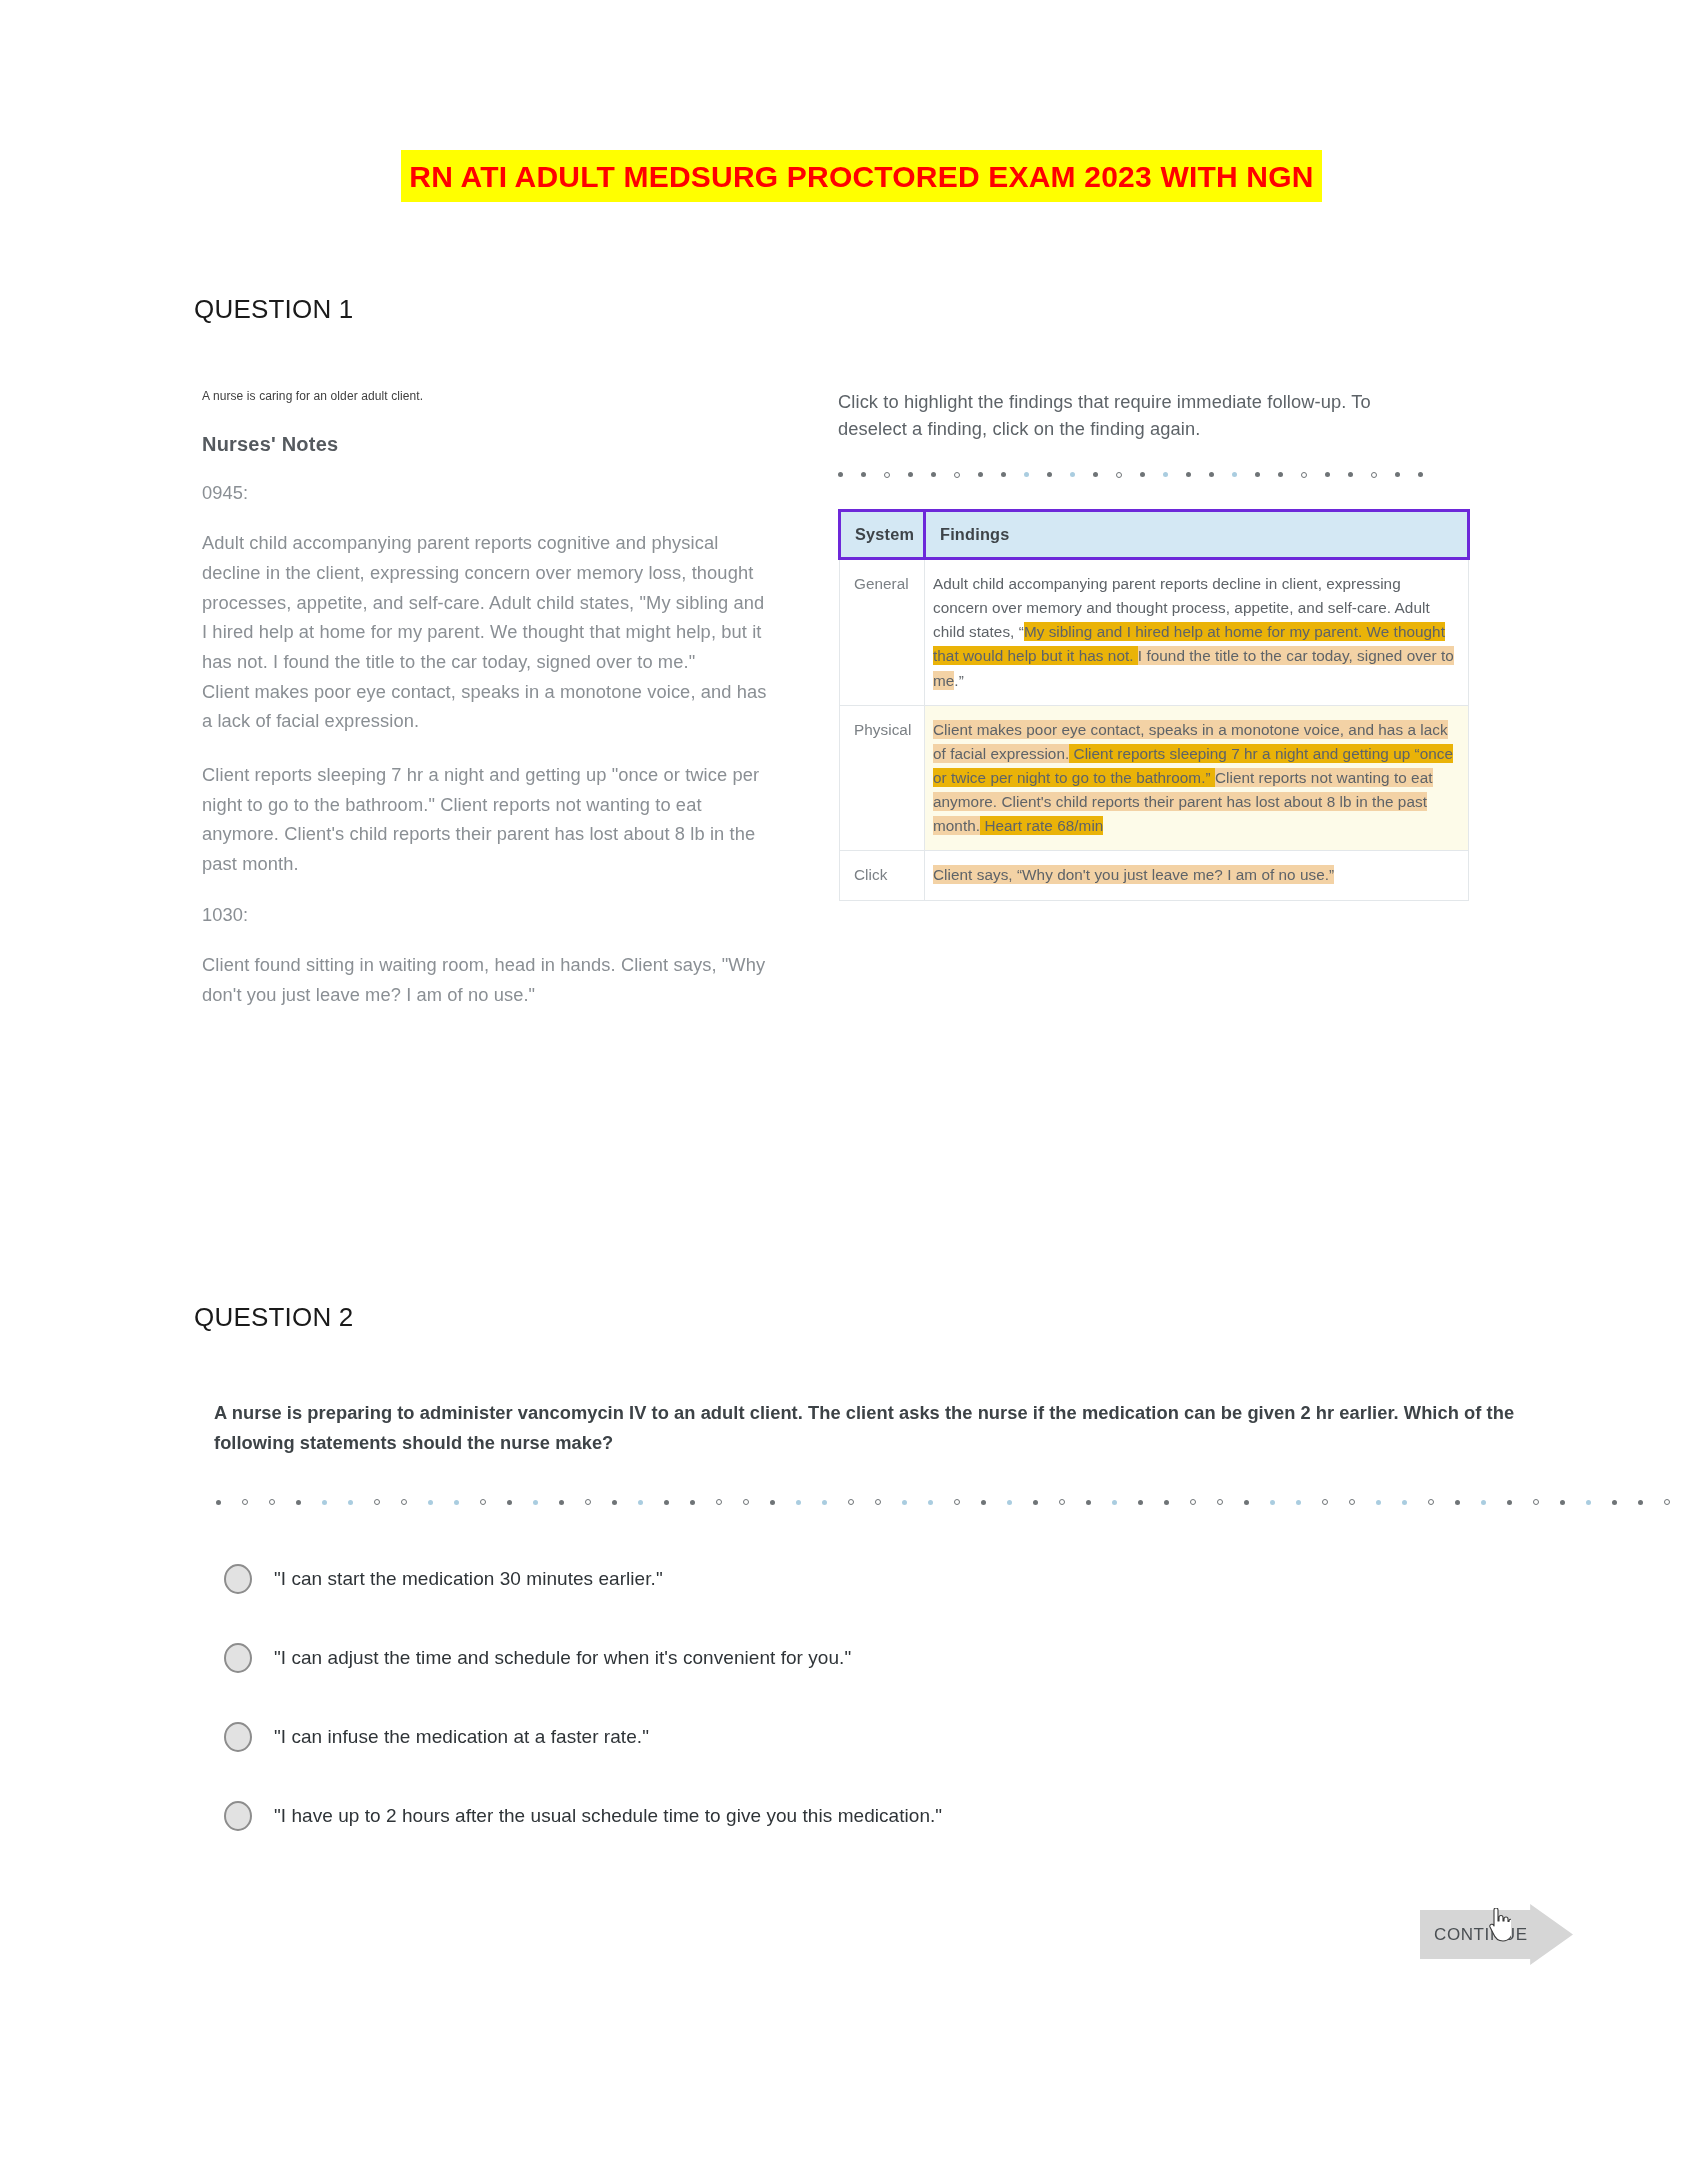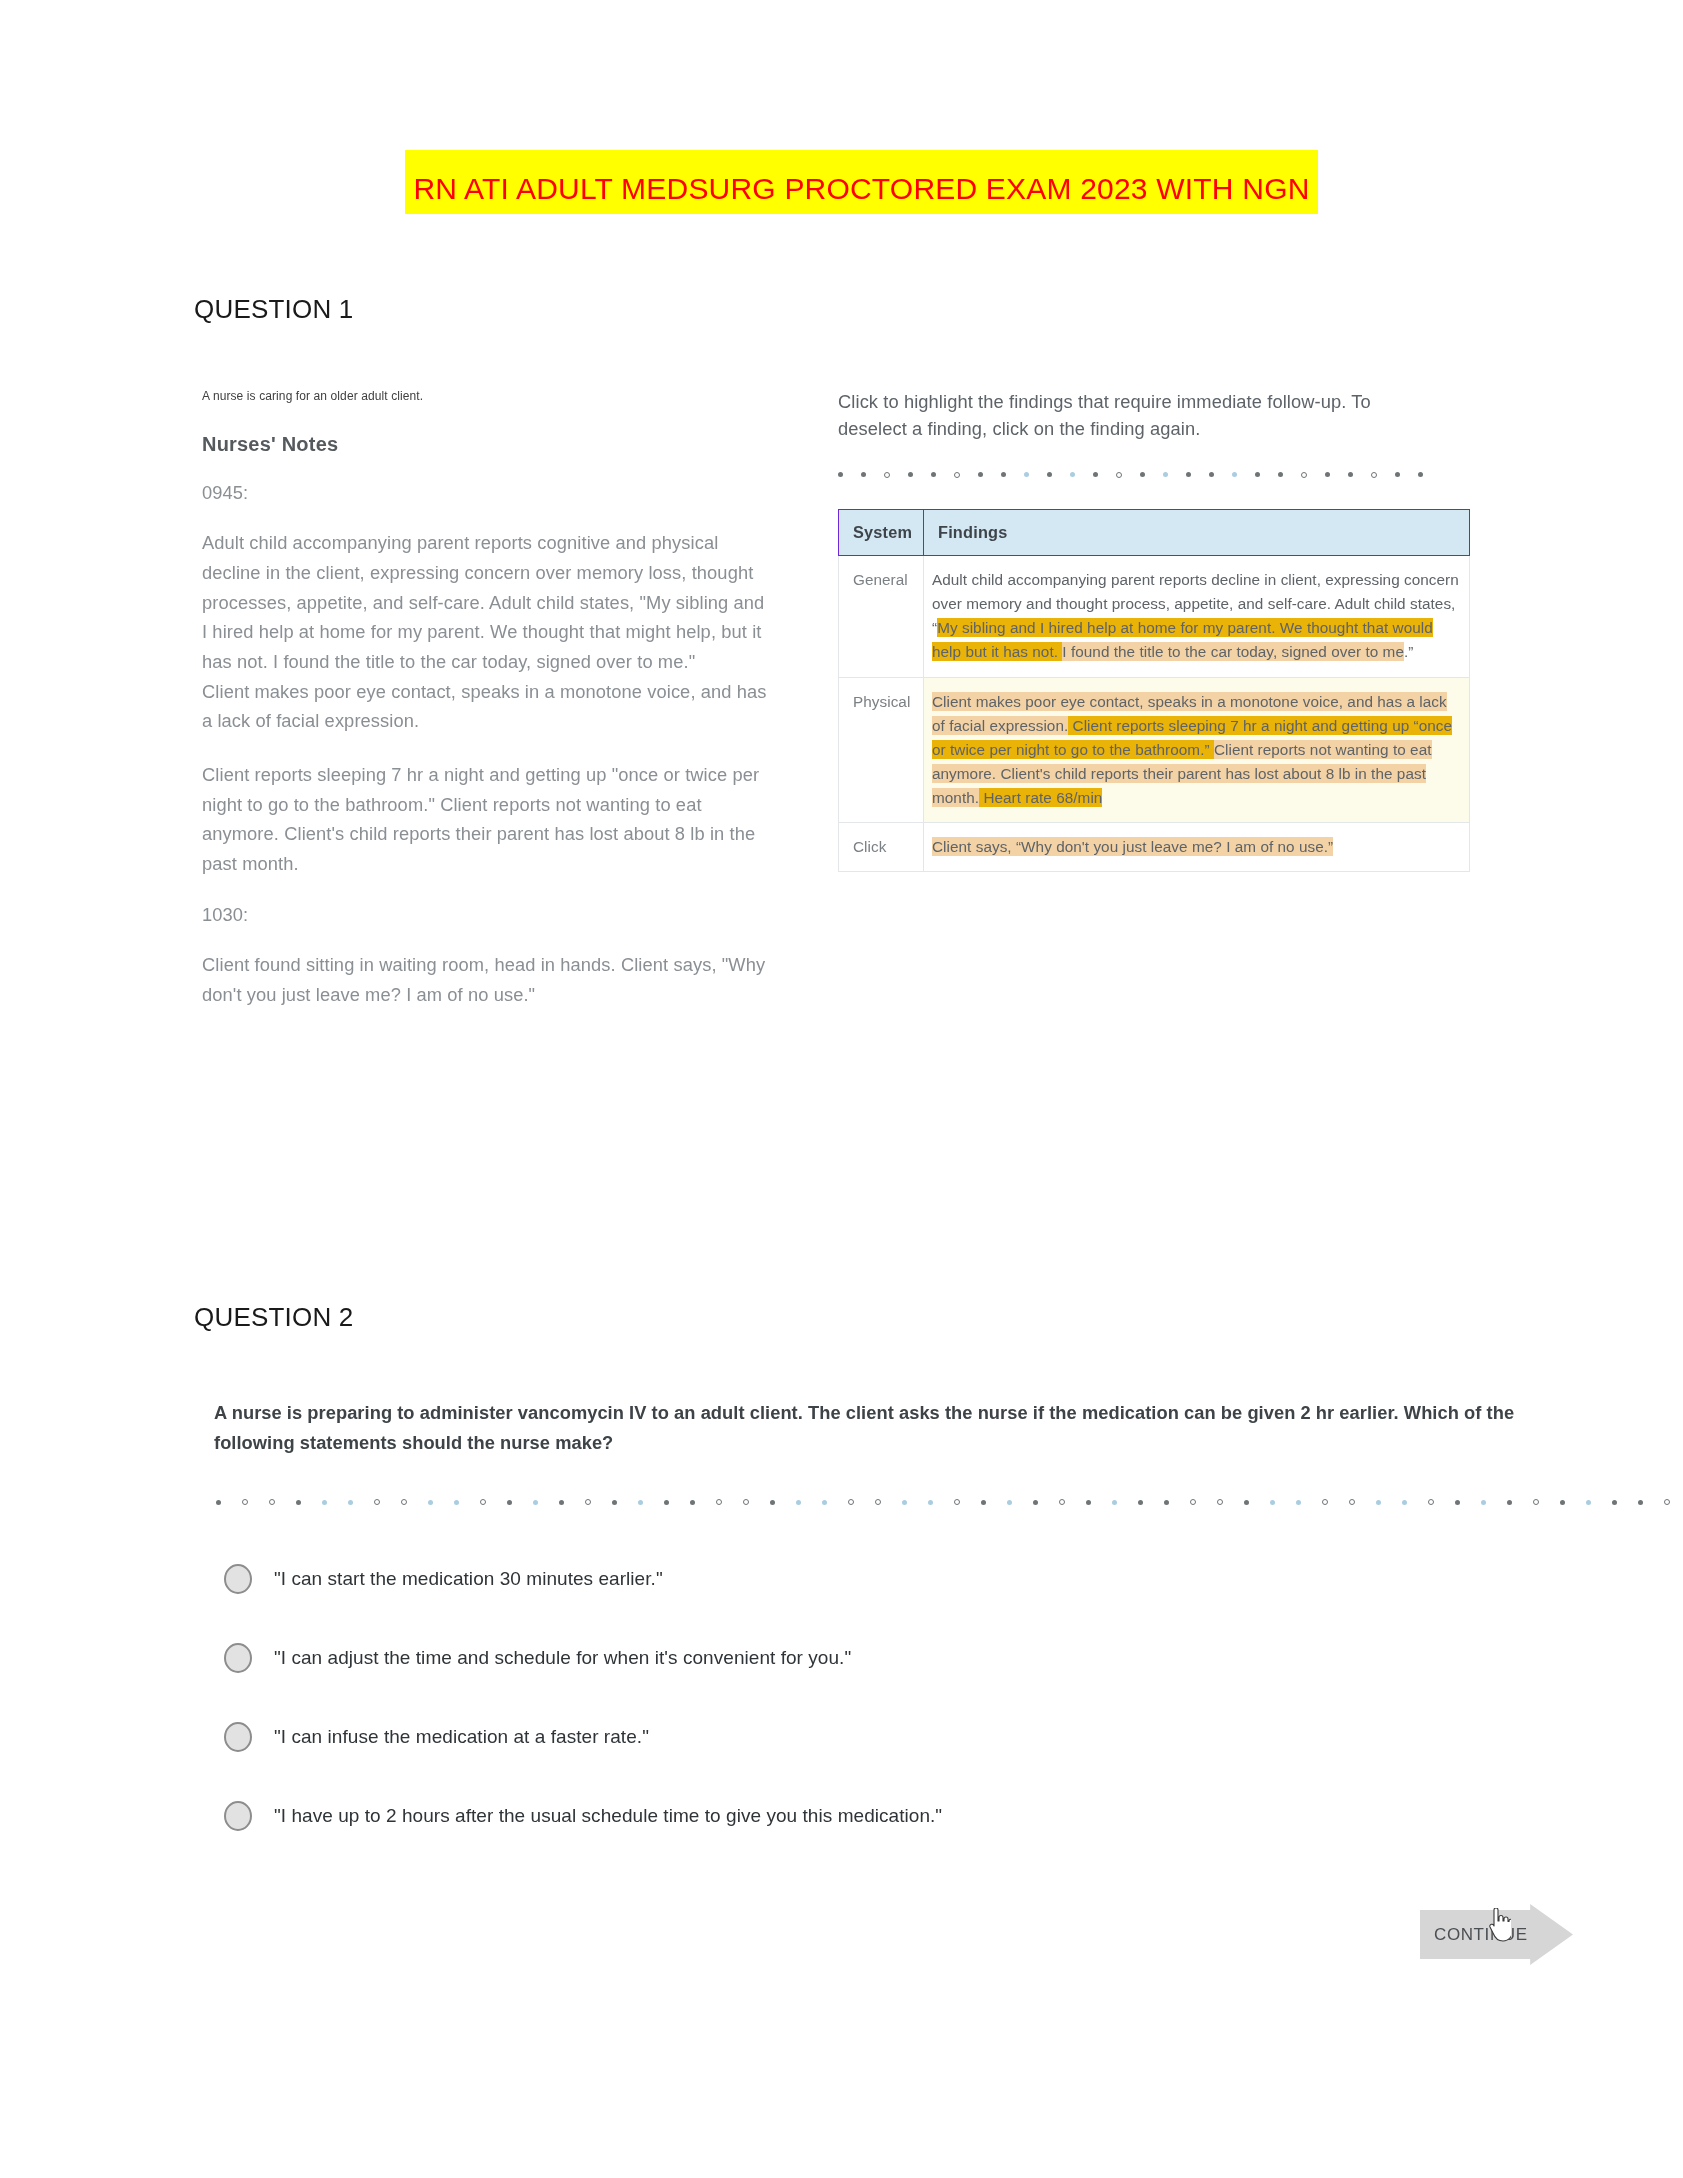--- a/index.html
+++ b/index.html
@@ -25,24 +25,24 @@
     top: 150px;
     left: 0;
     width: 1683px;
     text-align: center;
   }
   .doc-title {
     display: inline-block;
     background: #ffff00;
     color: #ff0000;
     font-size: 30px;
-    font-weight: 400;
+    font-weight: 700;
     letter-spacing: 0.2px;
     line-height: 1.28;
-    padding: 20px 8px 6px 8px;
+    padding: 8px 8px 6px 8px;
     white-space: nowrap;
     font-family: "Liberation Sans", sans-serif;
     margin-left: 40px;
   }
 
   
   .q-heading {
     position: absolute;
     left: 194px;
     font-size: 26px;
@@ -182,21 +182,21 @@
     table-layout: fixed;
     background: #ffffff;
   }
   .findings-table th {
     background: #d4e8f4;
     color: #3e4449;
     font-size: 16.3px;
     font-weight: 700;
     text-align: left;
     padding: 13px 12px 13px 14px;
-    border: 1px solid #6d28d9;
+    border: 3px solid #6d28d9;
     letter-spacing: 0.2px;
   }
   .findings-table th.col-system { width: 85px; }
   .findings-table td {
     border: 1px solid #e3e7ea;
     vertical-align: top;
     font-size: 15.3px;
     color: #5e6368;
     line-height: 1.58;
     padding: 12px 10px 12px 8px;

